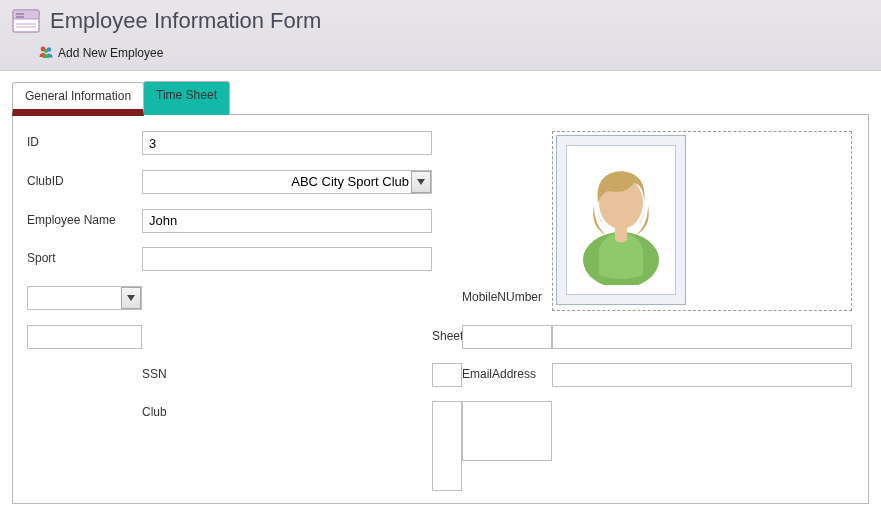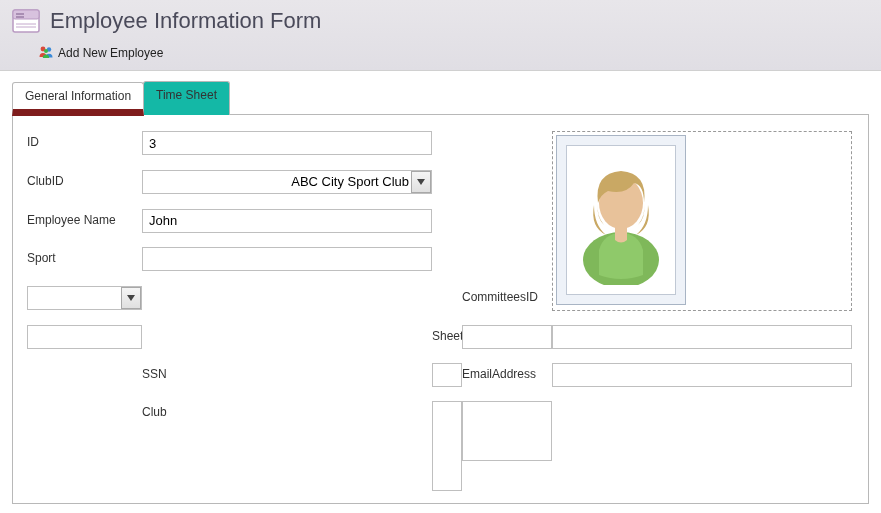--- a/index.html
+++ b/index.html
@@ -248,21 +248,21 @@
         <input class="field combo" value="" style="">
         <div class="combo-btn">
           <svg viewBox="0 0 8 6">
               <path d="M0 0 L8 0 L4 6 Z" fill="#444"></path>
             </svg>
         </div>
       </div>
       <div class="spacer"></div>
       <div class="spacer"></div>
 
-      <div class="label">CommitteesID</div>
+      <div class="label">MobileNUmber</div>
       <input class="field" value="" style="">
       <div class="spacer"></div>
       <div class="label">Sheet</div>
       <input class="field" value="" style="">
 
       <input class="field" value="" style="">
       <div class="spacer"></div>
       <div class="label">SSN</div>
       <input class="field" value="" style="">
 

